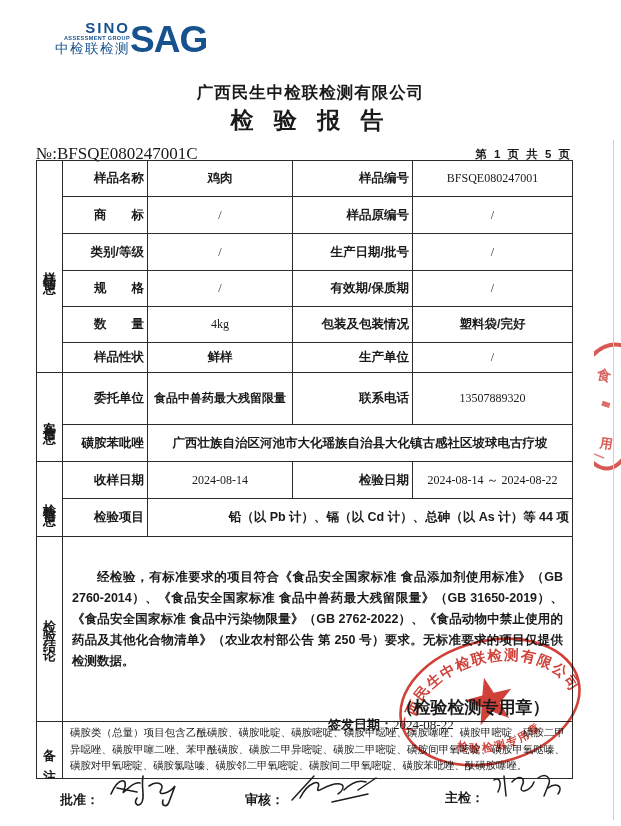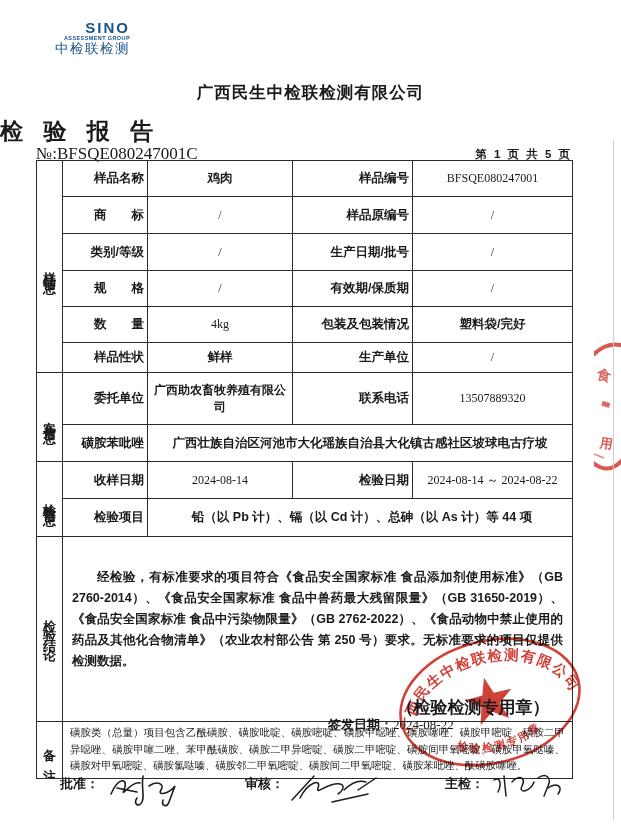--- a/index.html
+++ b/index.html
@@ -8,69 +8,70 @@
   
   .logo{position:absolute;left:55px;top:20px;display:flex;align-items:flex-end;color:#17518e;}
   .logo-left{text-align:right;line-height:1;}
   .logo-sino{font-size:15px;font-weight:800;letter-spacing:2px;}
   .logo-ag{font-size:5.5px;font-weight:600;letter-spacing:0.4px;margin-top:1px;}
   .logo-cn{font-size:13.5px;font-weight:normal;letter-spacing:1.5px;margin-top:0;}
   .logo-sag{font-size:37px;font-weight:900;letter-spacing:-1px;line-height:0.85;}
   
   .company{position:absolute;left:0;top:82px;width:100%;text-align:center;
            font-size:16.5px;font-weight:bold;letter-spacing:1px;}
-  .rtitle{position:absolute;left:0;top:116px;width:100%;
+  .rtitle{position:absolute;left:0;top:105px;width:100%;text-align:center;
           font-size:23px;font-weight:bold;letter-spacing:7px;}
   .no-line{position:absolute;left:36px;top:144px;font-size:17px;font-family:"Liberation Serif",serif;}
   .page-info{position:absolute;right:49px;top:147px;font-size:11.5px;font-weight:bold;letter-spacing:2px;}
   
   table.rep{position:absolute;left:36px;top:160px;width:536px;border-collapse:collapse;table-layout:fixed;}
   table.rep td{border:1px solid #2b2b2b;padding:1px 3px;overflow:hidden;}
   .h36{height:36px}.h37{height:37px}.h30{height:30px}.h43{height:52px}.h38{height:38px}.h185{height:185px}.h53{height:53px}
   .vcell{text-align:center;vertical-align:middle;}
   .vtext{writing-mode:vertical-rl;text-orientation:upright;margin:0 auto;
          font-size:13px;font-weight:bold;letter-spacing:3px;line-height:1;}
   .vtext.gap{letter-spacing:10px;}
   .lbl{font-size:12.5px;font-weight:bold;text-align:right;vertical-align:middle;}
   .val{font-size:12px;text-align:center;vertical-align:middle;font-family:"Liberation Serif",serif;}
   .val.b{font-family:"Liberation Sans",sans-serif;font-weight:bold;font-size:12.5px;}
   .val.sm{font-size:12px;}
-  .val.left{text-align:center;padding-left:7px;}
+  .val.left{text-align:right;padding-left:7px;}
   .concl{vertical-align:top;padding:30px 9px 4px 9px !important;}
   .concl p{margin:0;font-size:12.5px;font-weight:600;line-height:21px;text-align:justify;text-indent:2em;}
   .notecell{vertical-align:middle;padding:3px 7px !important;}
   .notecell p{margin:0;font-size:10.4px;font-weight:500;line-height:16.5px;text-align:justify;}
   
   .stamp{position:absolute;left:390px;top:626px;width:200px;height:152px;
          transform:rotate(-14deg);mix-blend-mode:multiply;opacity:0.92;pointer-events:none;}
   .stamp-caption{position:absolute;left:392px;top:696px;width:162px;text-align:center;
                  font-size:17px;font-weight:bold;}
   .issue-line{position:absolute;left:328px;top:716px;width:210px;font-size:13px;font-weight:bold;}
   .issue-line .d{font-family:"Liberation Serif",serif;font-weight:normal;font-size:13px;}
   
-  .sig{position:absolute;top:774px;display:flex;align-items:flex-start;gap:4px;}
+  .sig{position:absolute;top:774px;display:flex;align-items:flex-end;gap:4px;}
   .sig .slabel{font-size:13px;font-weight:bold;line-height:20px;}
   .sig svg{margin-top:-6px;}
   .sig1{left:60px}.sig2{left:245px}.sig3{left:445px}
   
   .edge-line{position:absolute;left:613px;top:140px;width:1px;height:680px;background:#cfcfcf;}
   .edge-stamp{position:absolute;left:594px;top:332px;width:27px;height:150px;overflow:hidden;
               mix-blend-mode:multiply;pointer-events:none;}
 </style>
 </head>
 <body>
 
 <div class="page">
 
   <div class="logo">
     <div class="logo-left">
       <div class="logo-sino">SINO</div>
       <div class="logo-ag">ASSESSMENT GROUP</div>
       <div class="logo-cn">中检联检测</div>
     </div>
+    <div class="logo-sag">SAG</div>
   </div>
 
   <div class="company">广西民生中检联检测有限公司</div>
   <div class="rtitle">检 验 报 告</div>
   <div class="no-line"><span>№:</span><span>BFSQE080247001C</span></div>
   <div class="page-info">第 1 页 共 5 页</div>
 
   <table class="rep">
     <colgroup>
         <col style="width:26px">
@@ -119,21 +120,21 @@
       <td class="val b">鲜样</td>
       <td class="lbl">生产单位</td>
       <td class="val">/</td>
     </tr>
 
     <tr class="h43">
       <td class="vcell" rowspan="2">
             <div class="vtext">客户信息</div>
           </td>
       <td class="lbl">委托单位</td>
-      <td class="val b sm">广西助农畜牧养殖有限公司</td>
+      <td class="val b sm">食品中兽药最大残留限量</td>
       <td class="lbl">联系电话</td>
       <td class="val">13507889320</td>
     </tr>
     <tr class="h37">
       <td class="lbl">磺胺苯吡唑</td>
       <td class="val b" colspan="3">广西壮族自治区河池市大化瑶族自治县大化镇古感社区坡球电古疗坡</td>
     </tr>
 
     <tr class="h37">
       <td class="vcell" rowspan="2">

